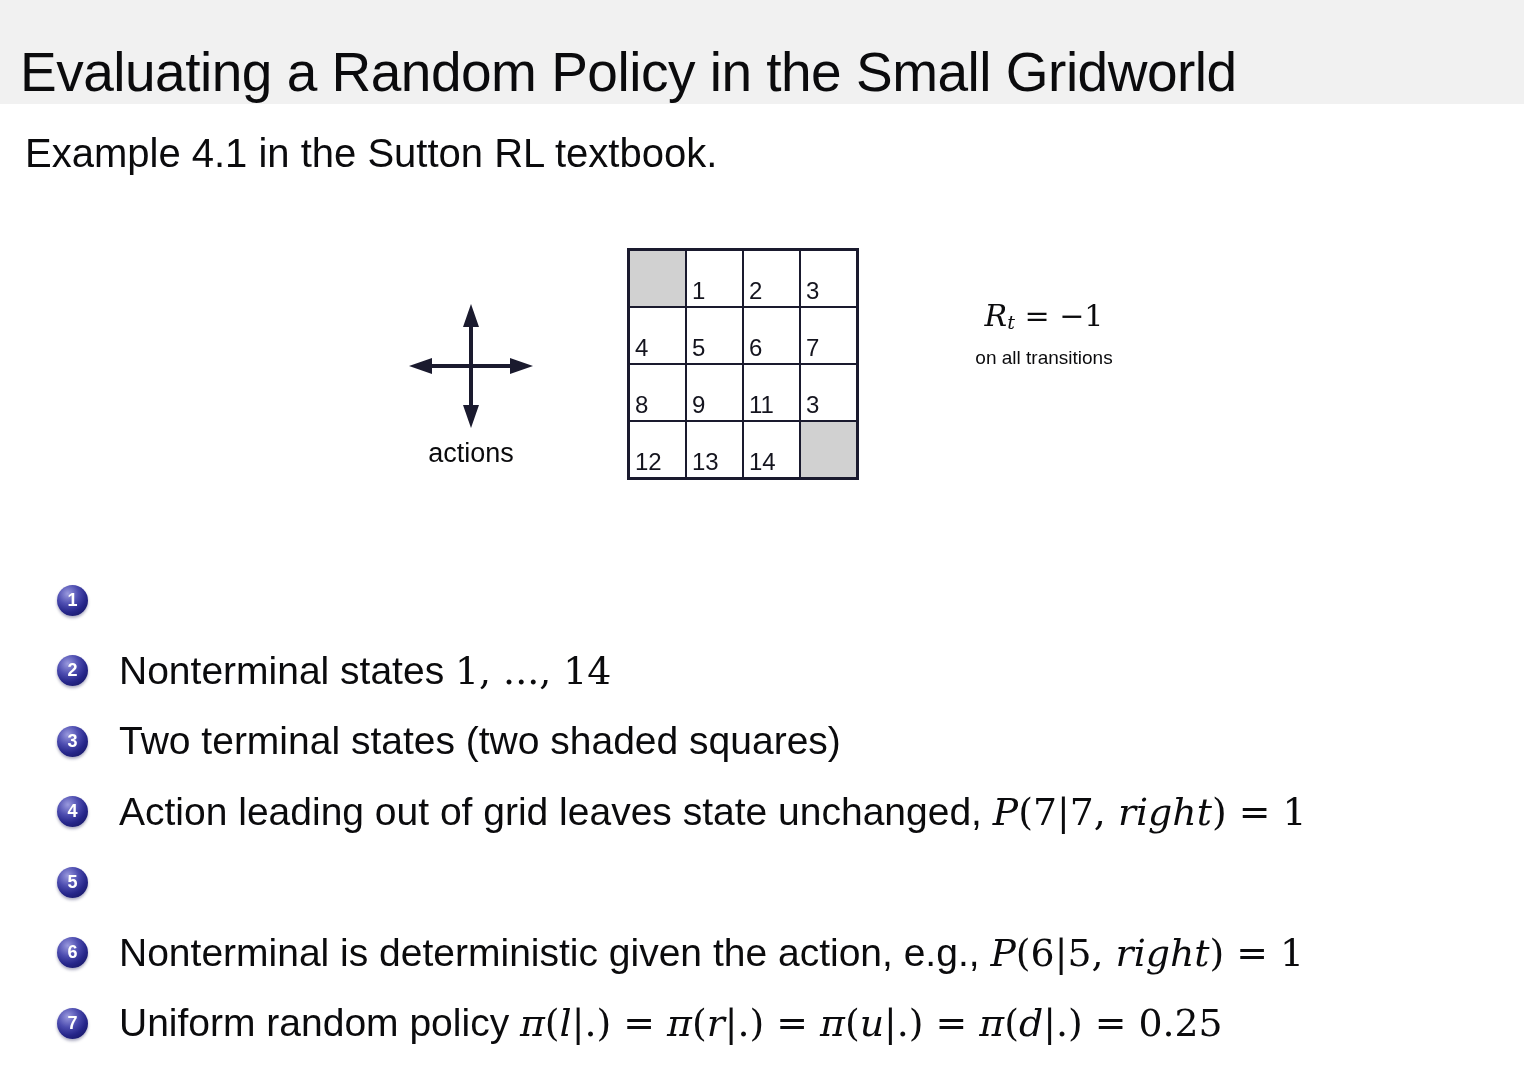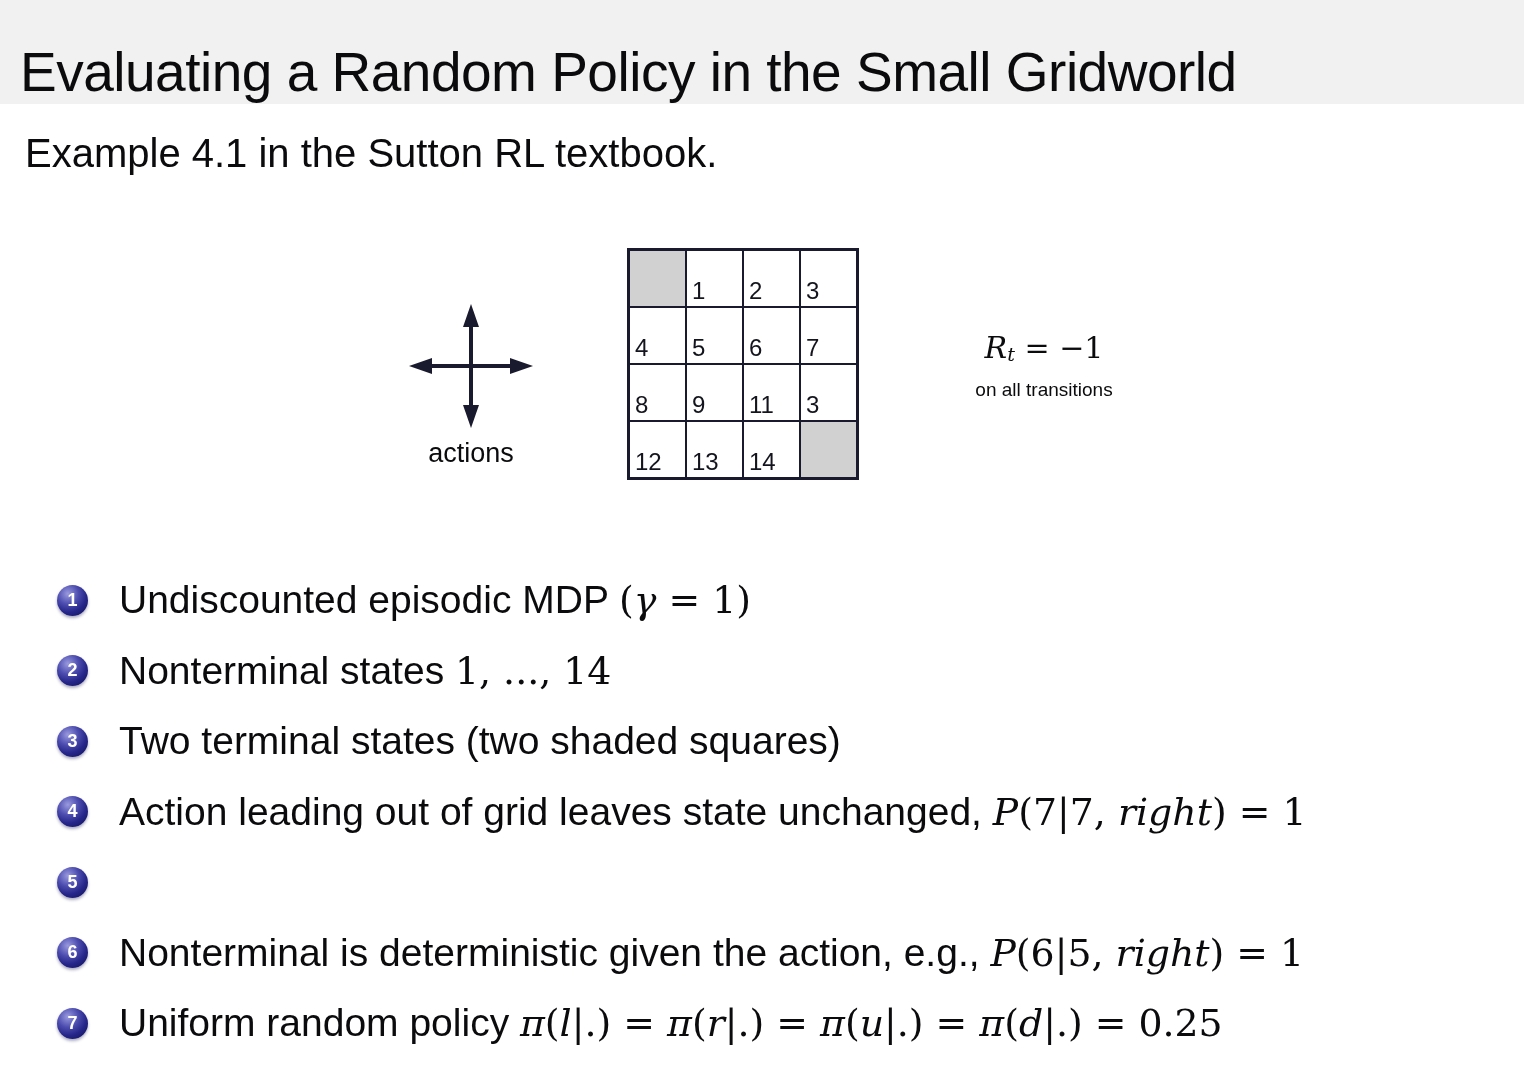--- a/index.html
+++ b/index.html
@@ -37,21 +37,21 @@
     position: absolute; left: 627px; top: 248px;
     display: grid;
     grid-template-columns: repeat(4, 57px);
     grid-template-rows: repeat(4, 57px);
     border: 2px solid var(--figure-stroke, #1a1a2e);
     background: #ffffff;
   }
   .cell { position: relative; border: 1.5px solid var(--figure-stroke, #1a1a2e); background: #ffffff; }
   .cell.shaded { background: var(--terminal-fill, #d1d1d1); }
   .cell-num { position: absolute; left: 5px; bottom: 1px; font-size: 24px; color: #14141e; }
-  .reward { position: absolute; left: 898px; top: 328px; width: 292px; text-align: center; }
+  .reward { position: absolute; left: 898px; top: 296px; width: 292px; text-align: center; }
   .reward-formula { font-size: 31px; line-height: 40px; }
   .reward-caption { font-size: 19px; line-height: 30px; }
   
   .items {
     position: absolute; left: 57px; top: 577px; margin: 0; padding: 0;
     list-style: none; display: flex; flex-direction: column; gap: 24.5px;
   }
   .item { display: flex; align-items: center; height: 46px; white-space: nowrap; }
   .ball {
     flex: 0 0 31px; width: 31px; height: 31px; margin-right: 31px;
@@ -149,21 +149,20 @@
     <div class="reward">
       <div class="reward-formula" id="reward-formula"><span class="seg-var">R</span><span class="seg-subvar">t</span><span class="seg-math"> = −1</span></div>
       <div class="reward-caption">on all transitions</div>
     </div>
 
   </div>
 
   <ol class="items" id="item-list">
       <li class="item">
         <span class="ball">1</span>
-        <span class="item-text"><span class="seg-plain">Undiscounted episodic MDP </span><span class="seg-math">(</span><span class="seg-var">γ</span><span class="seg-math"> = 1)</span></span>
       </li>
       <li class="item">
         <span class="ball">2</span>
         <span class="item-text"><span class="seg-plain">Nonterminal states </span><span class="seg-math">1, ..., 14</span></span>
       </li>
       <li class="item">
         <span class="ball">3</span>
         <span class="item-text"><span class="seg-plain">Two terminal states (two shaded squares)</span></span>
       </li>
       <li class="item">

